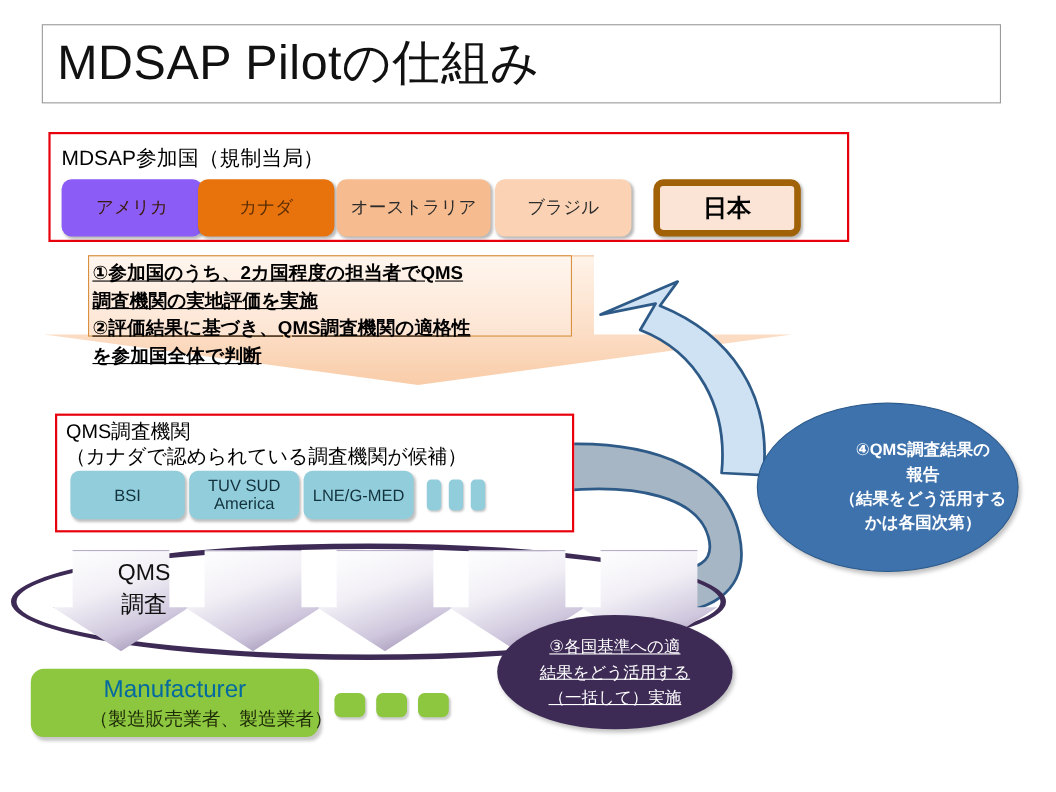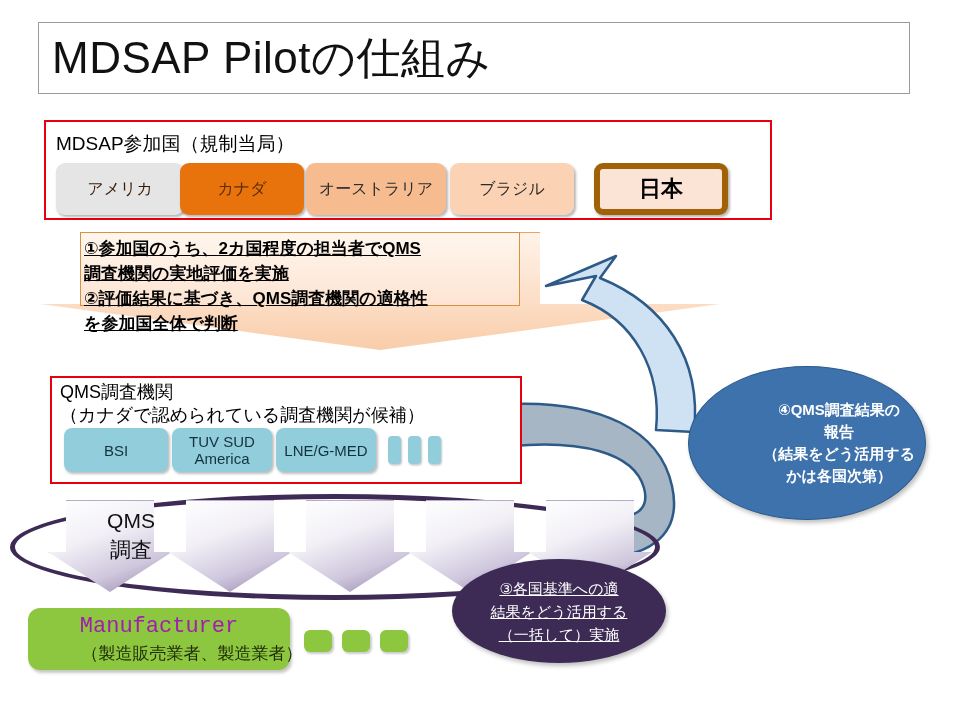--- a/index.html
+++ b/index.html
@@ -28,21 +28,21 @@
   }
   #countries-label{
     position:absolute;left:56px;top:131px;font-size:19px;color:#000;white-space:nowrap;
   }
   .country{
     position:absolute;top:163px;height:52px;border-radius:9px;
     display:flex;align-items:center;justify-content:center;
     font-size:16px;box-sizing:border-box;
     box-shadow:1.5px 2px 2.5px rgba(0,0,0,.28);
   }
-  #country-0{left:56px;width:128px;background:#e5e5e5;color:#3a1a05;}
+  #country-0{left:56px;width:128px;background:#8b5cf6;color:#3a1a05;}
   #country-1{left:180px;width:124px;background:#E8730C;color:#5a2c04;}
   #country-2{left:306px;width:140px;background:#F6BC8F;color:#2b2b2b;}
   #country-3{left:450px;width:124px;background:#FBD3B4;color:#2b2b2b;}
   #country-4{left:594px;width:134px;background:#FBE3D6;color:#000;
              font-size:22px;font-weight:bold;border:6px solid #a16207;}
 
   
   #callout-arrow{
     position:absolute;left:20px;top:232px;width:700px;height:118px;
     background:linear-gradient(180deg,#FFF3E9 0%,#FCDFC8 55%,#F9CCA8 100%);
@@ -137,21 +137,21 @@
   }
 
   
   #manufacturer-box{
     position:absolute;left:28px;top:608px;width:262px;height:62px;
     border-radius:12px;background:#8DC63F;
     box-shadow:2px 3px 3px rgba(0,0,0,.22);
   }
   #manufacturer-name{
     position:absolute;left:28px;top:614px;width:262px;text-align:center;
-    font-size:22px;color:#a21caf;font-family:Liberation Mono, monospace;
+    font-size:22px;color:#0369a1;
   }
   #manufacturer-sub{
     position:absolute;left:28px;top:642px;width:262px;text-align:center;
     font-size:17px;color:#1d2b07;margin-left:33px;
   }
   .mfr-dot{
     position:absolute;top:630px;width:28px;height:22px;border-radius:6px;
     background:#8DC63F;box-shadow:1.5px 2px 2px rgba(0,0,0,.2);
   }
   #mfr-dot-0{left:304px;}

